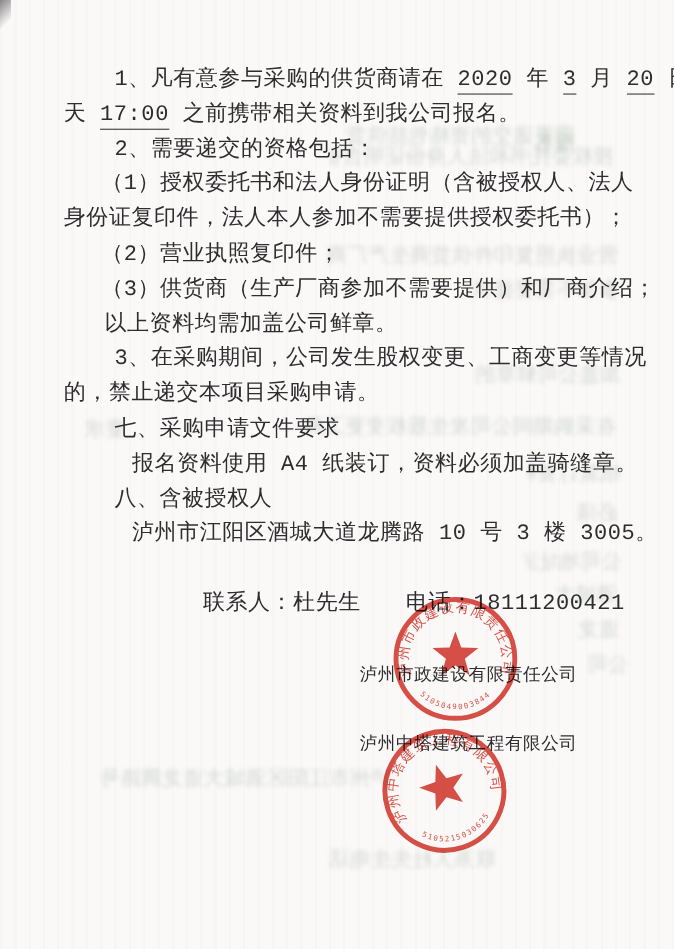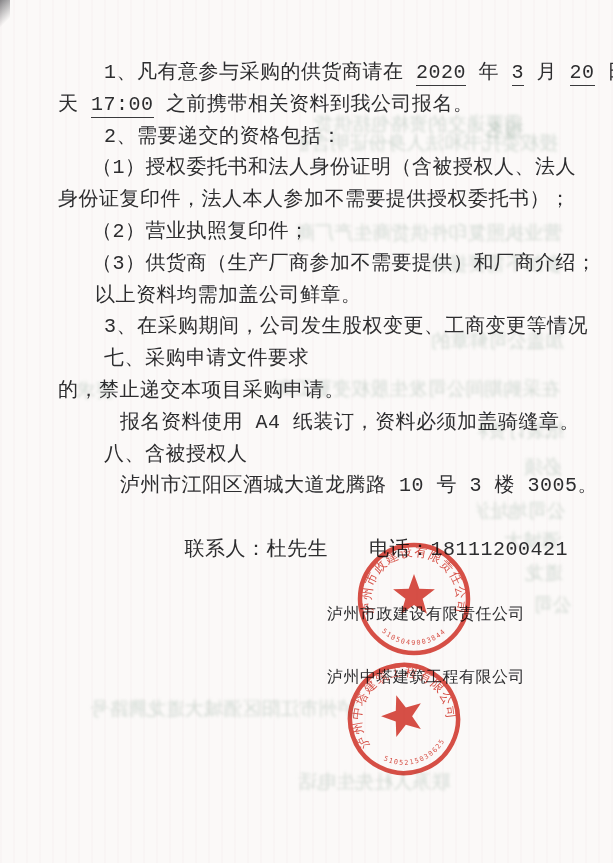--- a/index.html
+++ b/index.html
@@ -78,22 +78,22 @@
   <div id="doc">
     <div class="line ind-a"><span>1、凡有意参与采购的供货商请在 </span><span class="u">2020</span><span> 年 </span><span class="u">3</span><span> 月 </span><span class="u">20</span><span> 日当</span></div>
     <div class="line"><span>天 </span><span class="u">17:00</span><span> 之前携带相关资料到我公司报名。</span></div>
     <div class="line ind-a">2、需要递交的资格包括：</div>
     <div class="line ind-b">（1）授权委托书和法人身份证明（含被授权人、法人</div>
     <div class="line">身份证复印件，法人本人参加不需要提供授权委托书）；</div>
     <div class="line ind-b">（2）营业执照复印件；</div>
     <div class="line ind-b">（3）供货商（生产厂商参加不需要提供）和厂商介绍；</div>
     <div class="line ind-c">以上资料均需加盖公司鲜章。</div>
     <div class="line ind-a">3、在采购期间，公司发生股权变更、工商变更等情况</div>
+    <div class="line">的，禁止递交本项目采购申请。</div>
     <div class="line ind-a">七、采购申请文件要求</div>
-    <div class="line">的，禁止递交本项目采购申请。</div>
     <div class="line ind-d">报名资料使用 A4 纸装订，资料必须加盖骑缝章。</div>
     <div class="line ind-a">八、含被授权人</div>
     <div class="line ind-d">泸州市江阳区酒城大道龙腾路 10 号 3 楼 3005。</div>
     <div class="blank"></div>
     <div class="line ind-d">联系人：杜先生　　电话：18111200421</div>
     <div class="blank"></div>
     <div class="sig company">泸州市政建设有限责任公司</div>
     <div class="blank"></div>
     <div class="sig company">泸州中塔建筑工程有限公司</div>
     <div class="blank"></div>

